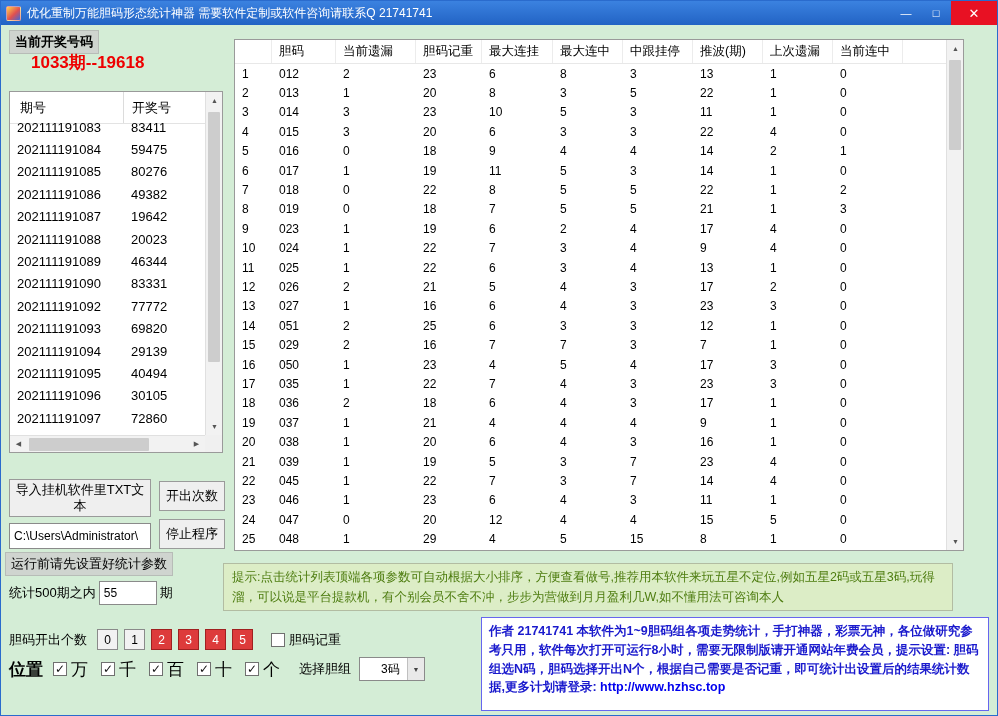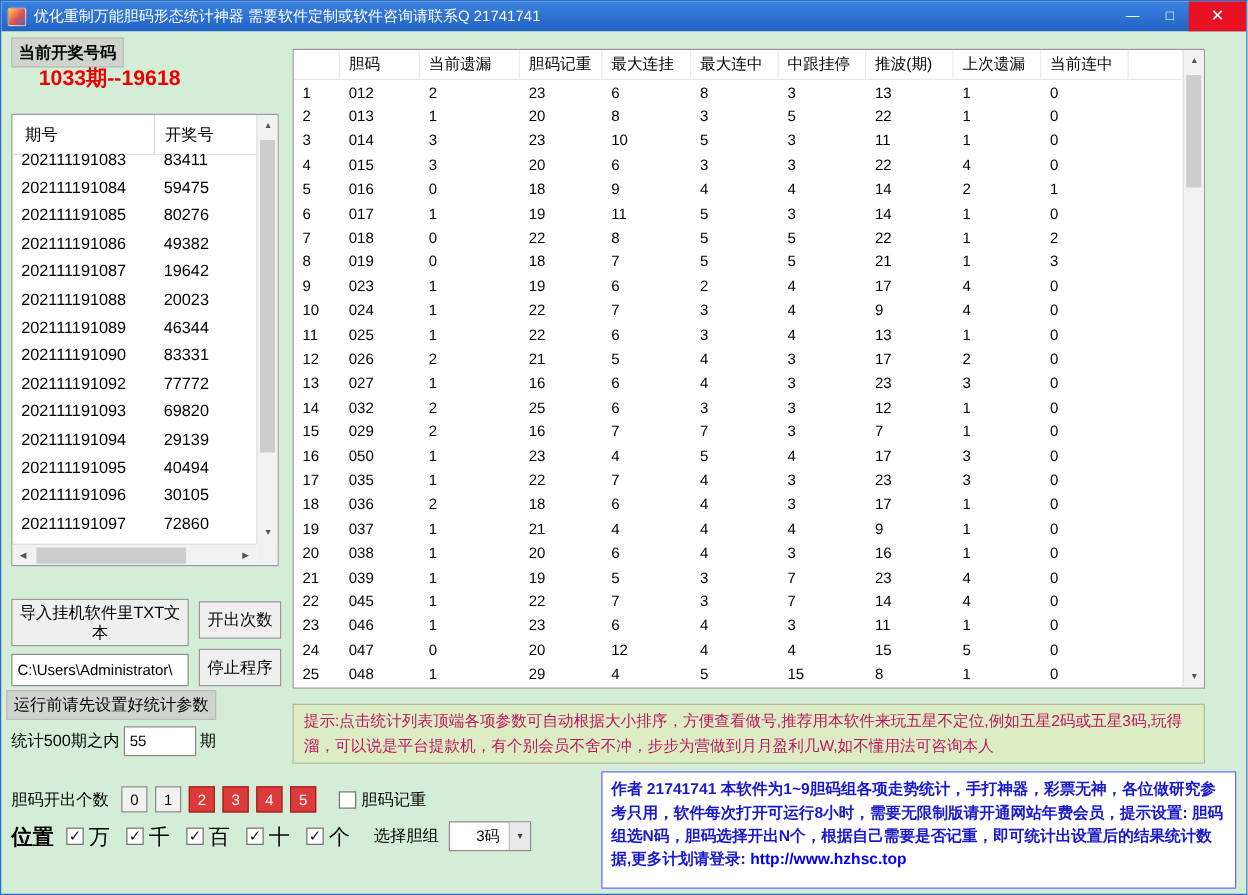--- a/index.html
+++ b/index.html
@@ -53,22 +53,22 @@
   #stats { left:233px; top:38px; width:730px; height:512px; }
   .stats-inner { position:absolute; top:0; left:0; right:17px; bottom:0; overflow:hidden; }
   .thead { display:flex; height:24px; align-items:center; font-size:12.5px; border-bottom:1px solid #e8e8e8; background:#fff; }
   .thead .tcell { height:100%; display:flex; align-items:center; border-right:1px solid #ececec; }
   .trow { display:flex; height:19.4px; align-items:center; font-size:12px; }
   .tcell { padding-left:7px; white-space:nowrap; overflow:hidden; color:#000; }
   .c0{width:37px;} .c1{width:64px;} .c2{width:80px;} .c3{width:66px;} .c4{width:71px;}
   .c5{width:70px;} .c6{width:70px;} .c7{width:70px;} .c8{width:70px;} .c9{width:70px;}
 
   
-  #tip { position:absolute; left:233px; top:562px; width:730px; height:48px; background:#dcedc6;
-    border:1px solid #b2bca2; color:#be185d; font-size:12.5px; line-height:20px; padding:3px 8px; overflow:hidden; }
+  #tip { position:absolute; left:222px; top:562px; width:730px; height:48px; background:#dcedc6;
+    border:1px solid #b2bca2; color:#4d7c0f; font-size:12.5px; line-height:20px; padding:3px 8px; overflow:hidden; }
   #about { position:absolute; left:480px; top:616px; width:508px; height:94px; background:#ffffff;
     border:1px solid #6666ee; color:#1a1acd; font-size:12.5px; font-weight:bold; line-height:1.5;
     padding:4px 7px; overflow:hidden; }
   .about-url { color:#0000ee; }
 
   
   .stat-row { position:absolute; left:8px; top:580px; display:flex; align-items:center; gap:3px; font-size:13px; }
   .stat-input { position:static; width:58px; height:24px; }
   .digit-row { position:absolute; left:8px; top:628px; display:flex; align-items:center; font-size:13px; }
   .digit-wrap { display:flex; margin-left:10px; }
@@ -362,21 +362,21 @@
             <div class="tcell c3">16</div>
             <div class="tcell c4">6</div>
             <div class="tcell c5">4</div>
             <div class="tcell c6">3</div>
             <div class="tcell c7">23</div>
             <div class="tcell c8">3</div>
             <div class="tcell c9">0</div>
           </div>
           <div class="trow">
             <div class="tcell c0">14</div>
-            <div class="tcell c1">032</div>
+            <div class="tcell c1">051</div>
             <div class="tcell c2">2</div>
             <div class="tcell c3">25</div>
             <div class="tcell c4">6</div>
             <div class="tcell c5">3</div>
             <div class="tcell c6">3</div>
             <div class="tcell c7">12</div>
             <div class="tcell c8">1</div>
             <div class="tcell c9">0</div>
           </div>
           <div class="trow">

